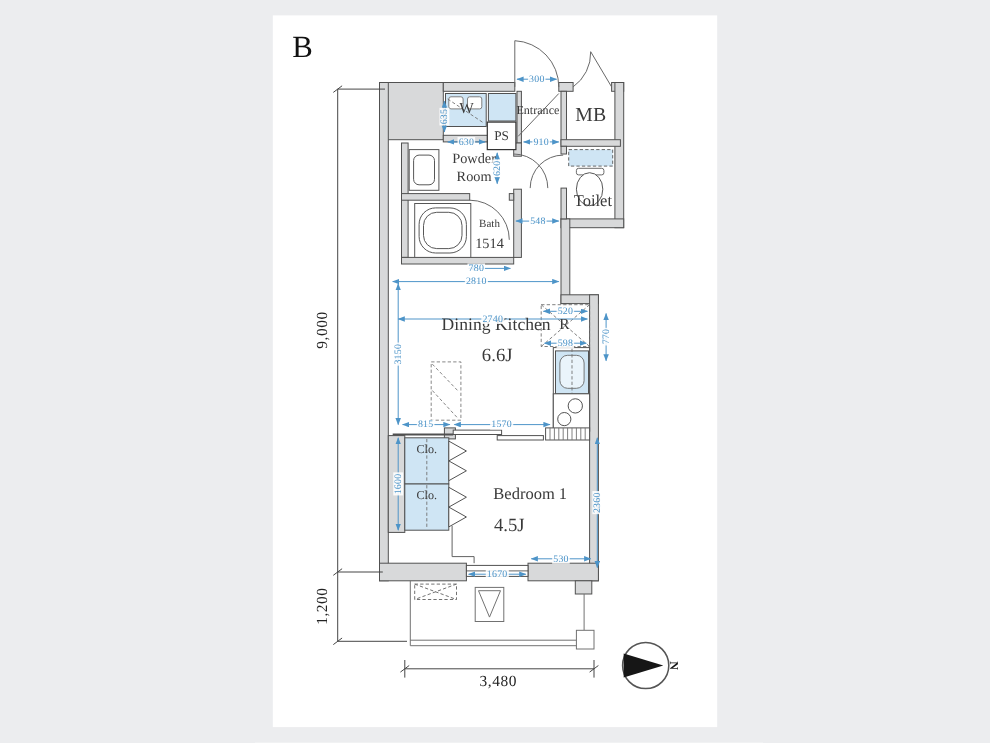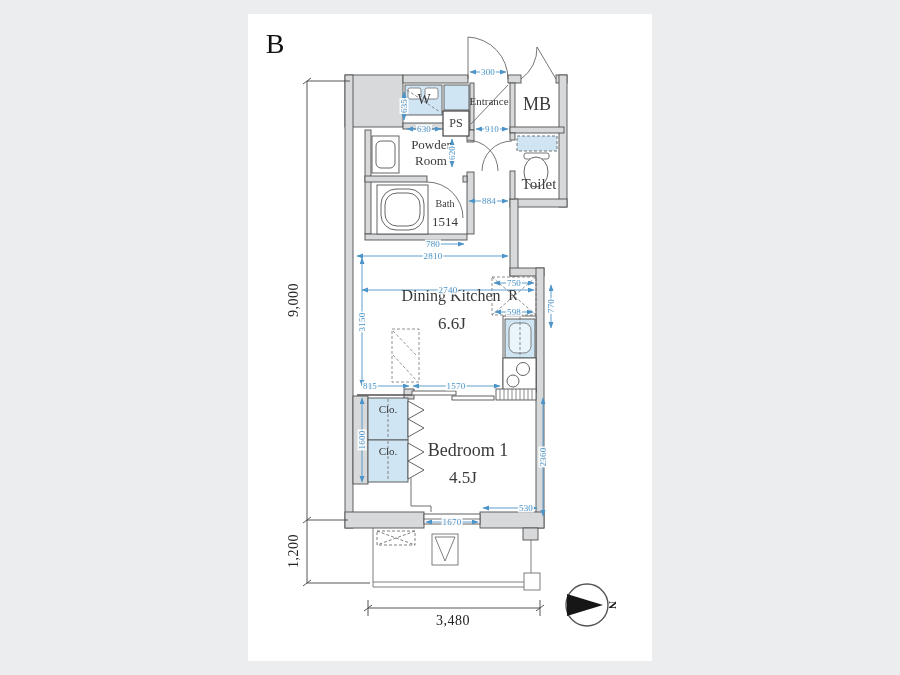--- a/index.html
+++ b/index.html
@@ -236,43 +236,43 @@
   <span class="lbl room" style="left:456px;top:123px;font-size:12px">PS</span>
   <span class="lbl room" style="left:424px;top:100px;font-size:14px">W</span>
   <span class="lbl room" style="left:431px;top:144px;font-size:13px">Powder</span>
   <span class="lbl room" style="left:431px;top:160px;font-size:13px">Room</span>
   <span class="lbl room" style="left:445px;top:204px;font-size:10px">Bath</span>
   <span class="lbl room" style="left:445px;top:221px;font-size:13px">1514</span>
   <span class="lbl room" style="left:539px;top:184px;font-size:15px">Toilet</span>
   <span class="lbl room" style="left:451px;top:296px;font-size:16px">Dining Kitchen</span>
   <span class="lbl room" style="left:452px;top:323px;font-size:17px">6.6J</span>
   <span class="lbl room" style="left:513px;top:296px;font-size:14px">R</span>
-  <span class="lbl room" style="left:468px;top:450px;font-size:18px">Bedroom 1</span>
+  <span class="lbl room" style="left:482px;top:450px;font-size:15px">Bedroom 1</span>
   <span class="lbl room" style="left:463px;top:477px;font-size:17px">4.5J</span>
   <span class="lbl room" style="left:388px;top:409px;font-size:11px">Clo.</span>
   <span class="lbl room" style="left:388px;top:451px;font-size:11px">Clo.</span>
 
   <span class="lbl bdim" style="left:488px;top:72px">300</span>
   <span class="lbl bdim vert" style="left:404px;top:106px">635</span>
   <span class="lbl bdim" style="left:424px;top:129px">630</span>
   <span class="lbl bdim" style="left:492px;top:129px">910</span>
   <span class="lbl bdim vert" style="left:452px;top:153px">620</span>
-  <span class="lbl bdim" style="left:489px;top:201px">884</span>
+  <span class="lbl bdim" style="left:489px;top:201px">548</span>
   <span class="lbl bdim" style="left:433px;top:244px">780</span>
   <span class="lbl bdim" style="left:433px;top:256px">2810</span>
   <span class="lbl bdim" style="left:448px;top:290px">2740</span>
-  <span class="lbl bdim" style="left:514px;top:283px">750</span>
+  <span class="lbl bdim" style="left:514px;top:283px">520</span>
   <span class="lbl bdim vert" style="left:551px;top:306px">770</span>
   <span class="lbl bdim" style="left:514px;top:312px">598</span>
   <span class="lbl bdim vert" style="left:362px;top:322px">3150</span>
-  <span class="lbl bdim" style="left:370px;top:386px">815</span>
+  <span class="lbl bdim" style="left:387px;top:386px">815</span>
   <span class="lbl bdim" style="left:456px;top:386px">1570</span>
   <span class="lbl bdim vert" style="left:362px;top:440px">1600</span>
   <span class="lbl bdim vert" style="left:543px;top:457px">2360</span>
-  <span class="lbl bdim" style="left:526px;top:508px">530</span>
+  <span class="lbl bdim" style="left:510px;top:508px">530</span>
   <span class="lbl bdim" style="left:452px;top:522px">1670</span>
 
   <span class="lbl kdim vert" style="left:294px;top:300px">9,000</span>
   <span class="lbl kdim vert" style="left:294px;top:551px">1,200</span>
   <span class="lbl kdim" style="left:453px;top:621px">3,480</span>
 
   <span class="lbl vert-cw" style="left:612px;top:605px;font-size:11px;font-weight:bold;color:#161616">N</span>
 </div>
 
 </body></html>

